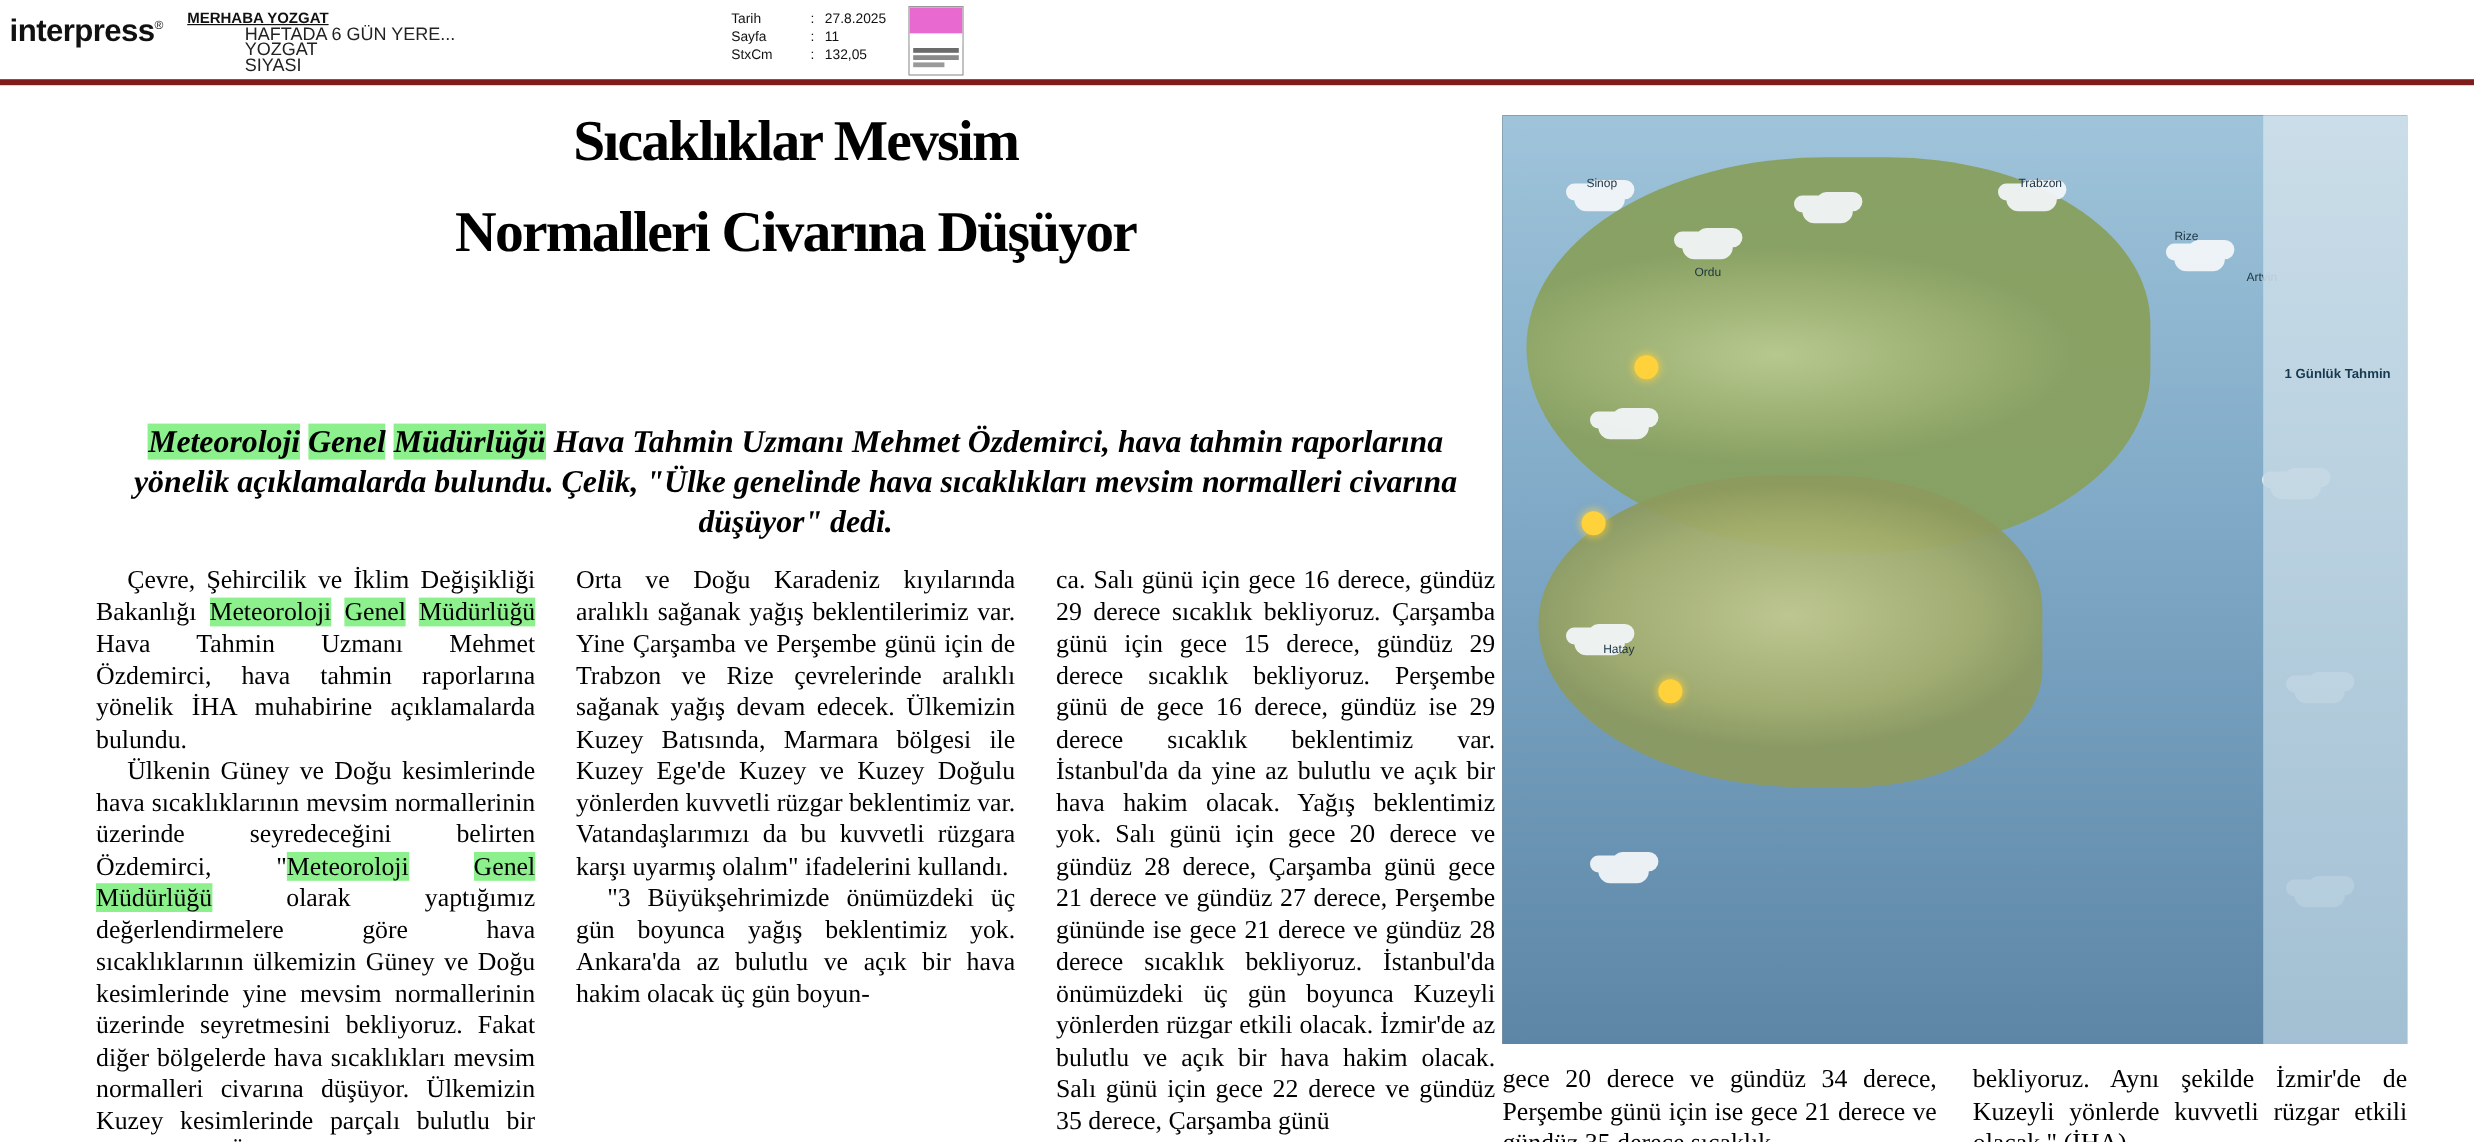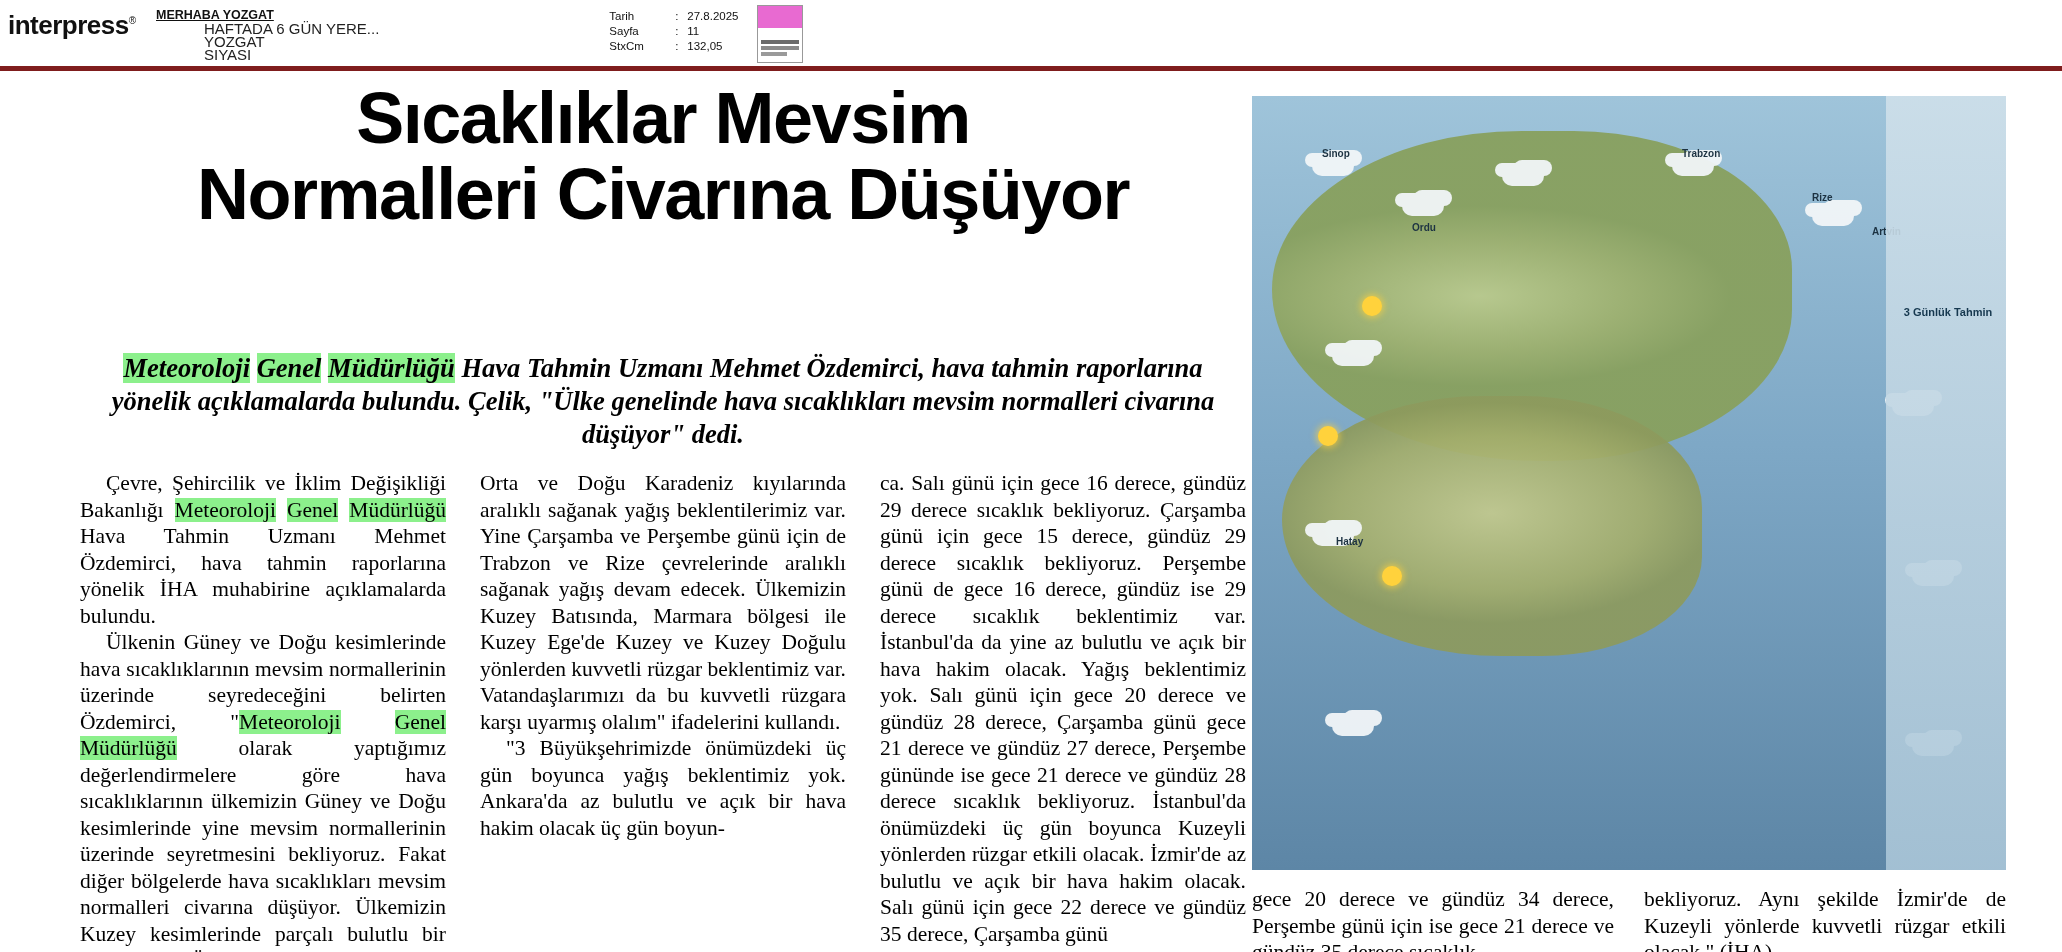--- a/index.html
+++ b/index.html
@@ -94,23 +94,23 @@
     width: 2062px;
     height: 886px;
   }
 
   .headline {
     position: absolute;
     left: 78px;
     top: 14px;
     width: 1170px;
     text-align: center;
-    font-family: Liberation Sans, sans-serif;
-    font-weight: bold;
-    font-size: 72px;
+    font-family: Liberation Serif, serif;
+    font-weight: bold;
+    font-size: 48px;
     line-height: 76px;
     letter-spacing: -1.5px;
     color: #000;
   }
 
   .standfirst {
     position: absolute;
     left: 84px;
     top: 286px;
     width: 1158px;
@@ -188,21 +188,21 @@
     width: 20px; height: 20px;
     border-radius: 50%;
     background: #ffd23c;
     box-shadow: 0 0 6px 2px rgba(255,210,60,.6);
   }
   .citylabel {
     position: absolute;
     font-family: "Liberation Sans", sans-serif;
     font-size: 10px;
     color: #1c3242;
-    font-weight: bold;
+    font-weight: normal;
   }
   .photo .person {
     position: absolute;
     left: 210px; top: 20px;
     width: 470px; height: 754px;
   }
   .person .head {
     position: absolute;
     left: 160px; top: 10px;
     width: 190px; height: 225px;
@@ -402,21 +402,21 @@
     <div class="sun" style="left:130px; top:470px;"></div>
 
     <div class="citylabel" style="left:70px;  top:52px;">Sinop</div>
     <div class="citylabel" style="left:160px; top:126px;">Ordu</div>
     <div class="citylabel" style="left:430px; top:52px;">Trabzon</div>
     <div class="citylabel" style="left:560px; top:96px;">Rize</div>
     <div class="citylabel" style="left:620px; top:130px;">Artvin</div>
     <div class="citylabel" style="left:84px;  top:440px;">Hatay</div>
 
     <div class="rightpanel"></div>
-    <div class="rp-label">3 Günlük Tahmin</div>
+    <div class="rp-label">1 Günlük Tahmin</div>
 
   </div>
 
   <div class="cols">
 
     <div class="col col1">
       <p>
         <span>Çevre, Şehircilik ve İklim Değişikliği Bakanlığı </span><span class="hl">Meteoroloji</span><span> </span><span class="hl">Genel</span><span> </span><span class="hl">Müdürlüğü</span><span> Hava Tahmin Uzmanı Mehmet Özdemirci, hava tahmin raporlarına yönelik İHA muhabirine açıklamalarda bulundu.</span>
       </p>
       <p>

